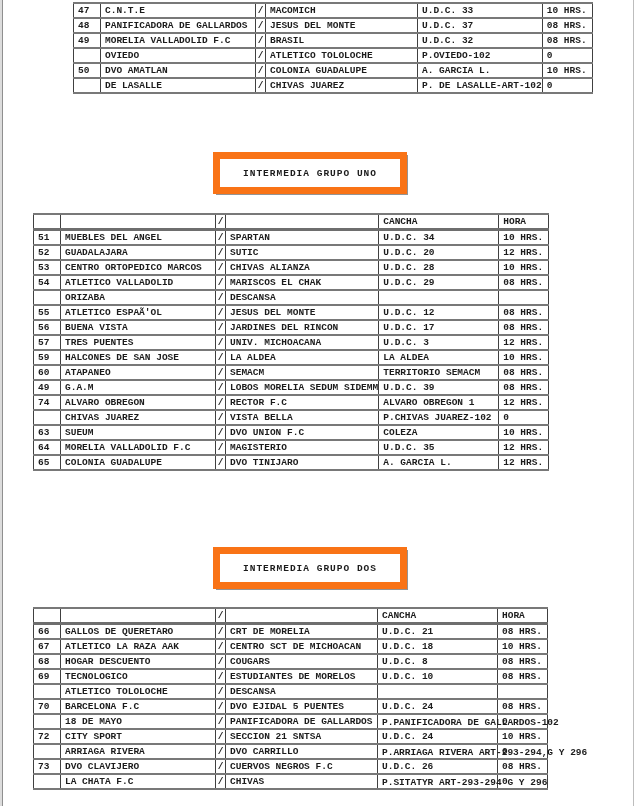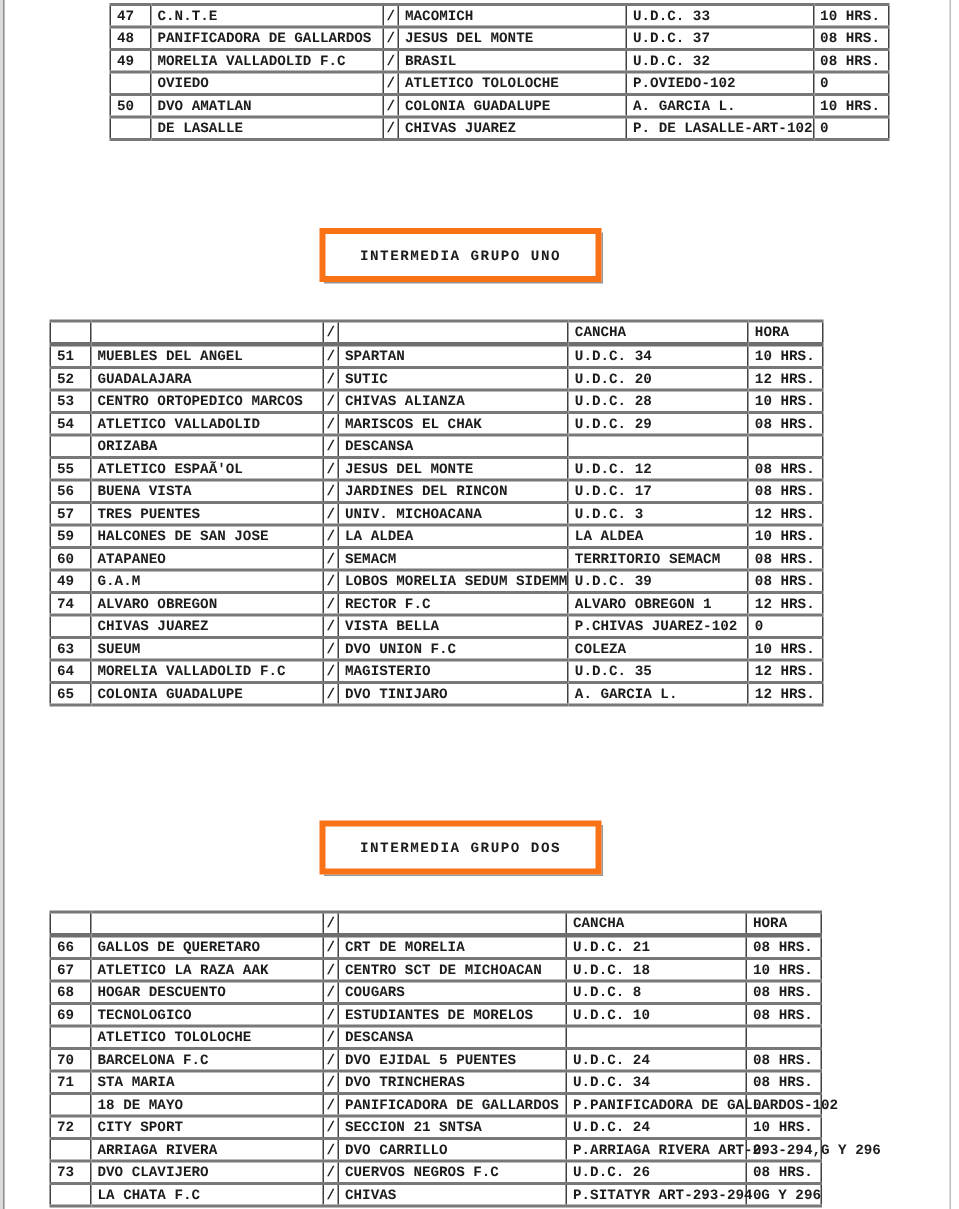--- a/index.html
+++ b/index.html
@@ -23,21 +23,21 @@
   }
   .sched-table td.sep-cell{padding:0;text-align:center;}
   .sched-table tr.hdr td{border-bottom:3px solid #6e6e6e;}
   td.spill-cell{position:relative;}
   .spill-text{
     position:absolute;left:4px;top:50%;transform:translateY(-50%);
     white-space:nowrap;z-index:3;
   }
   .title-box{
     position:absolute;width:180px;height:28px;background:#ffffff;
-    border:4px solid #f97316;box-shadow:2px 2px 0 -1px #949494;
+    border:7px solid #f97316;box-shadow:2px 2px 0 -1px #949494;
     display:flex;align-items:center;justify-content:center;
     font-weight:700;font-size:9.5px;color:#1c1c1c;letter-spacing:1px;
   }
 </style>
 </head>
 <body>
 
 <div class="page">
   <div class="edge-left"></div>
   <div class="edge-right"></div>
@@ -316,28 +316,20 @@
           </tr>
           <tr>
             <td>70</td>
             <td>BARCELONA F.C</td>
             <td class="sep-cell">/</td>
             <td>DVO EJIDAL 5 PUENTES</td>
             <td>U.D.C. 24</td>
             <td>08 HRS.</td>
           </tr>
           <tr>
-            <td>71</td>
-            <td>STA MARIA</td>
-            <td class="sep-cell">/</td>
-            <td>DVO TRINCHERAS</td>
-            <td>U.D.C. 34</td>
-            <td>08 HRS.</td>
-          </tr>
-          <tr>
             <td></td>
             <td>18 DE MAYO</td>
             <td class="sep-cell">/</td>
             <td>PANIFICADORA DE GALLARDOS</td>
             <td class="spill-cell">
               <span class="spill-text">P.PANIFICADORA DE GALLARDOS-102</span>
             </td>
             <td>0</td>
           </tr>
           <tr>

